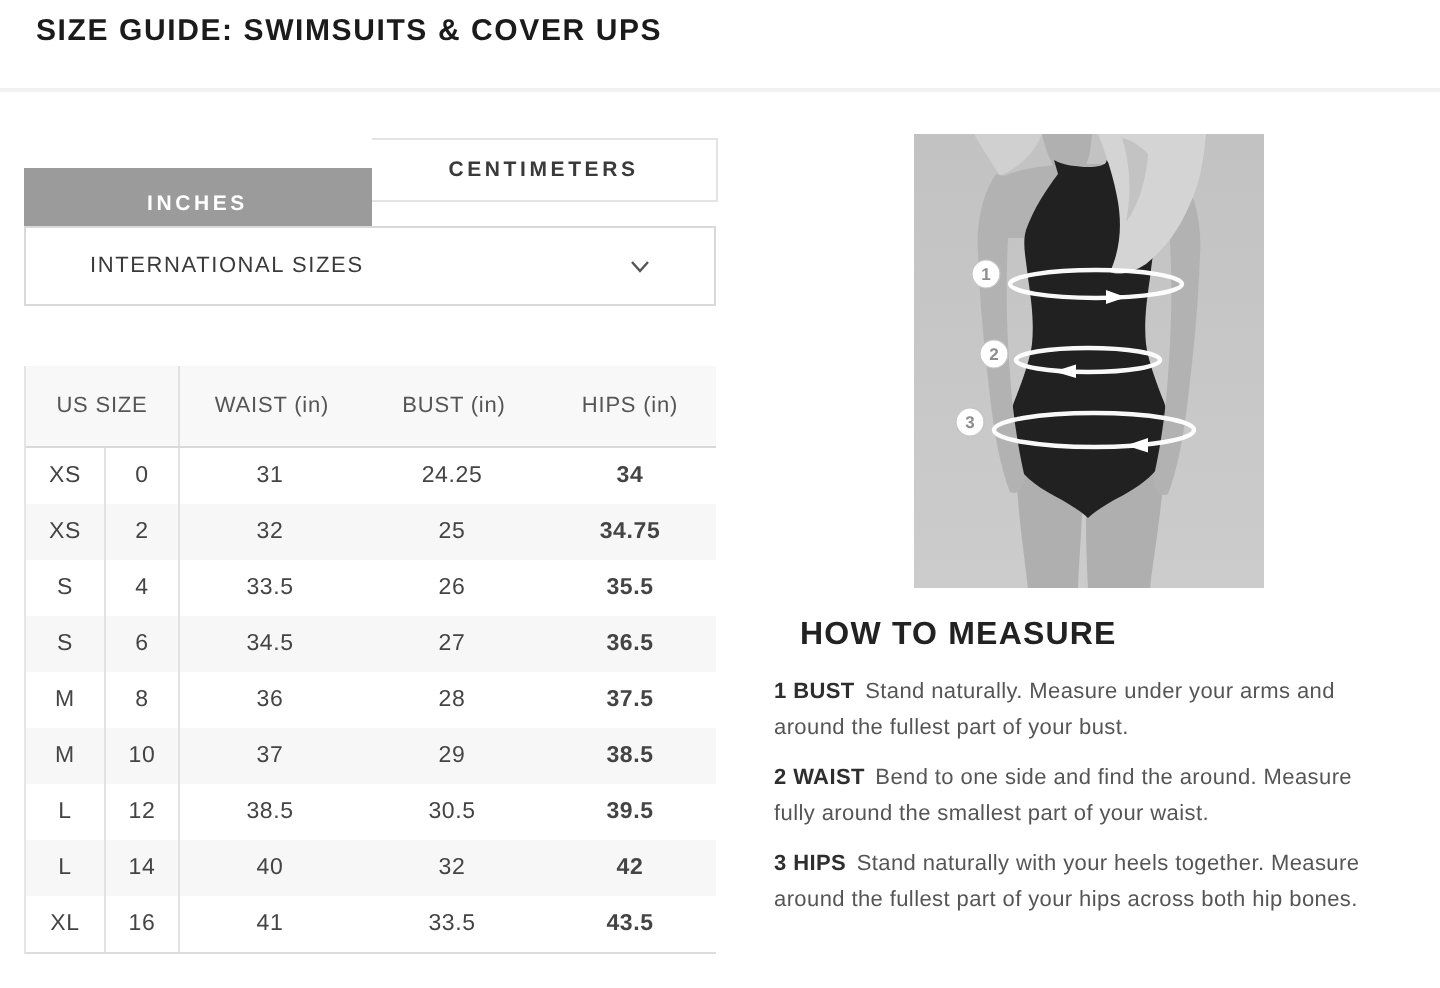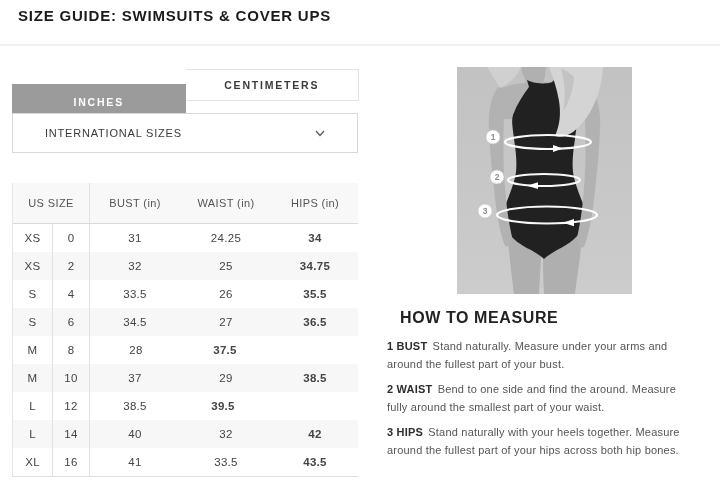--- a/index.html
+++ b/index.html
@@ -94,22 +94,22 @@
 <div class="dropdown">
   <span class="dropdown-value">INTERNATIONAL SIZES</span>
   <svg class="chevron" viewBox="0 0 10 7">
     <polyline points="1,1 5,5.5 9,1" fill="none" stroke="#555" stroke-width="1.2"></polyline>
   </svg>
 </div>
 
 <div class="size-table">
   <div class="thead">
     <div class="th th-us">US SIZE</div>
+    <div class="th th-waist">WAIST (in)</div>
     <div class="th th-bust">BUST (in)</div>
-    <div class="th th-waist">WAIST (in)</div>
     <div class="th th-hips">HIPS (in)</div>
   </div>
   <div>
       <div class="trow">
         <div class="tcell col-size">XS</div>
         <div class="tcell col-us">0</div>
         <div class="tcell col-bust">31</div>
         <div class="tcell col-waist">24.25</div>
         <div class="tcell col-hips">34</div>
       </div>
@@ -130,34 +130,36 @@
       <div class="trow alt">
         <div class="tcell col-size">S</div>
         <div class="tcell col-us">6</div>
         <div class="tcell col-bust">34.5</div>
         <div class="tcell col-waist">27</div>
         <div class="tcell col-hips">36.5</div>
       </div>
       <div class="trow">
         <div class="tcell col-size">M</div>
         <div class="tcell col-us">8</div>
+        <div class="tcell col-bust">36</div>
         <div class="tcell col-waist">28</div>
         <div class="tcell col-hips">37.5</div>
       </div>
       <div class="trow alt">
         <div class="tcell col-size">M</div>
         <div class="tcell col-us">10</div>
         <div class="tcell col-bust">37</div>
         <div class="tcell col-waist">29</div>
         <div class="tcell col-hips">38.5</div>
       </div>
       <div class="trow">
         <div class="tcell col-size">L</div>
         <div class="tcell col-us">12</div>
         <div class="tcell col-bust">38.5</div>
+        <div class="tcell col-waist">30.5</div>
         <div class="tcell col-hips">39.5</div>
       </div>
       <div class="trow alt">
         <div class="tcell col-size">L</div>
         <div class="tcell col-us">14</div>
         <div class="tcell col-bust">40</div>
         <div class="tcell col-waist">32</div>
         <div class="tcell col-hips">42</div>
       </div>
       <div class="trow">

